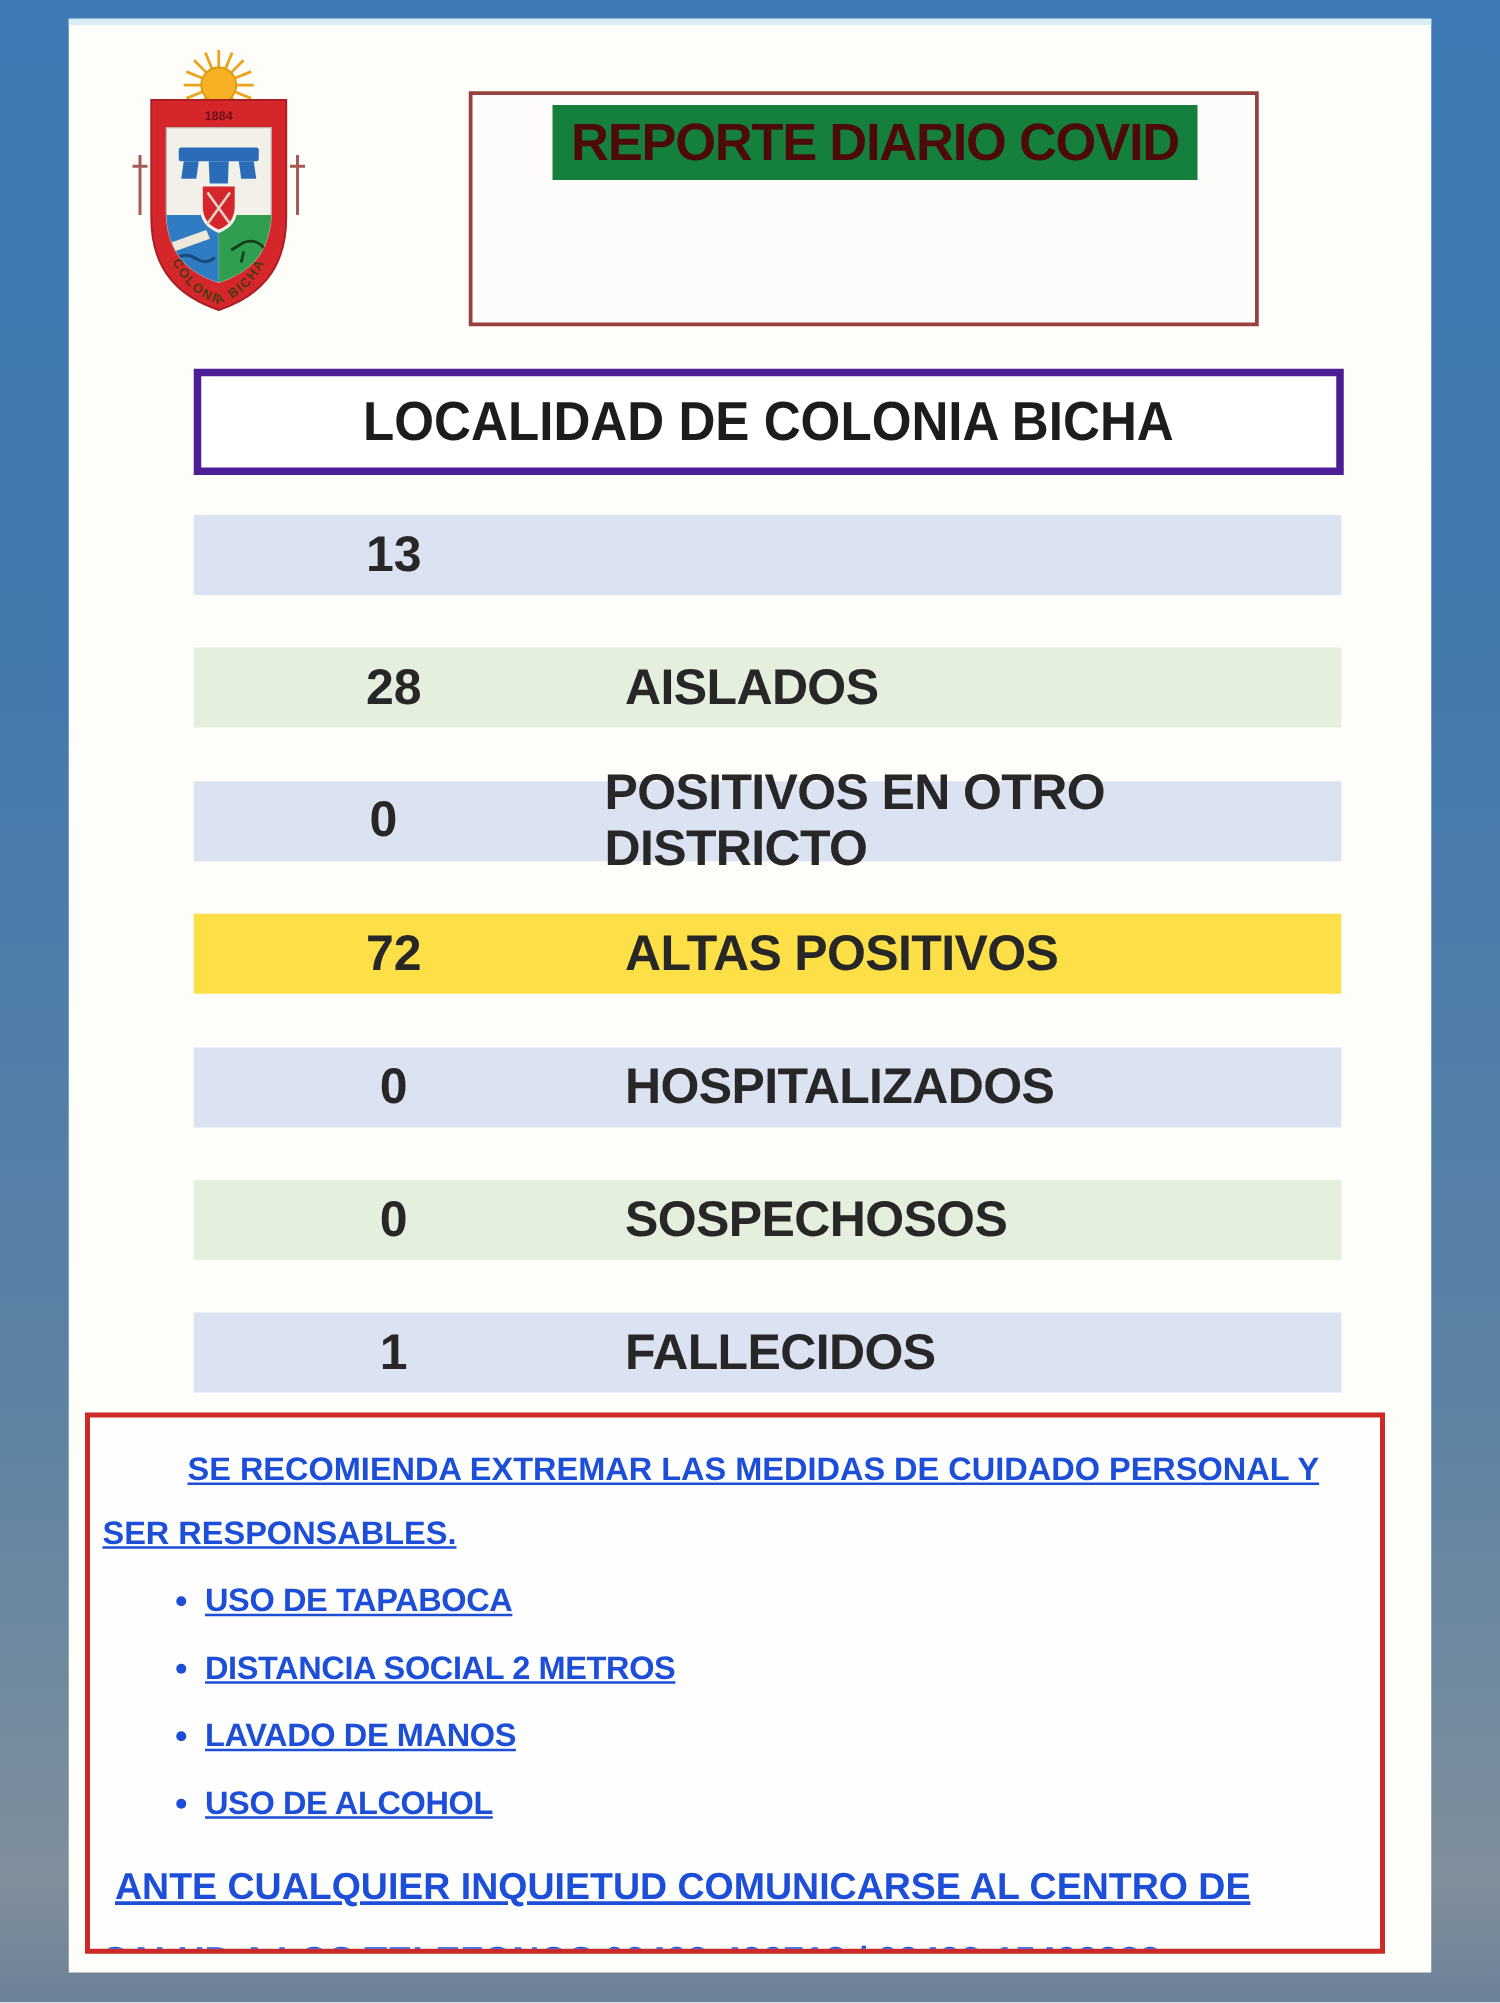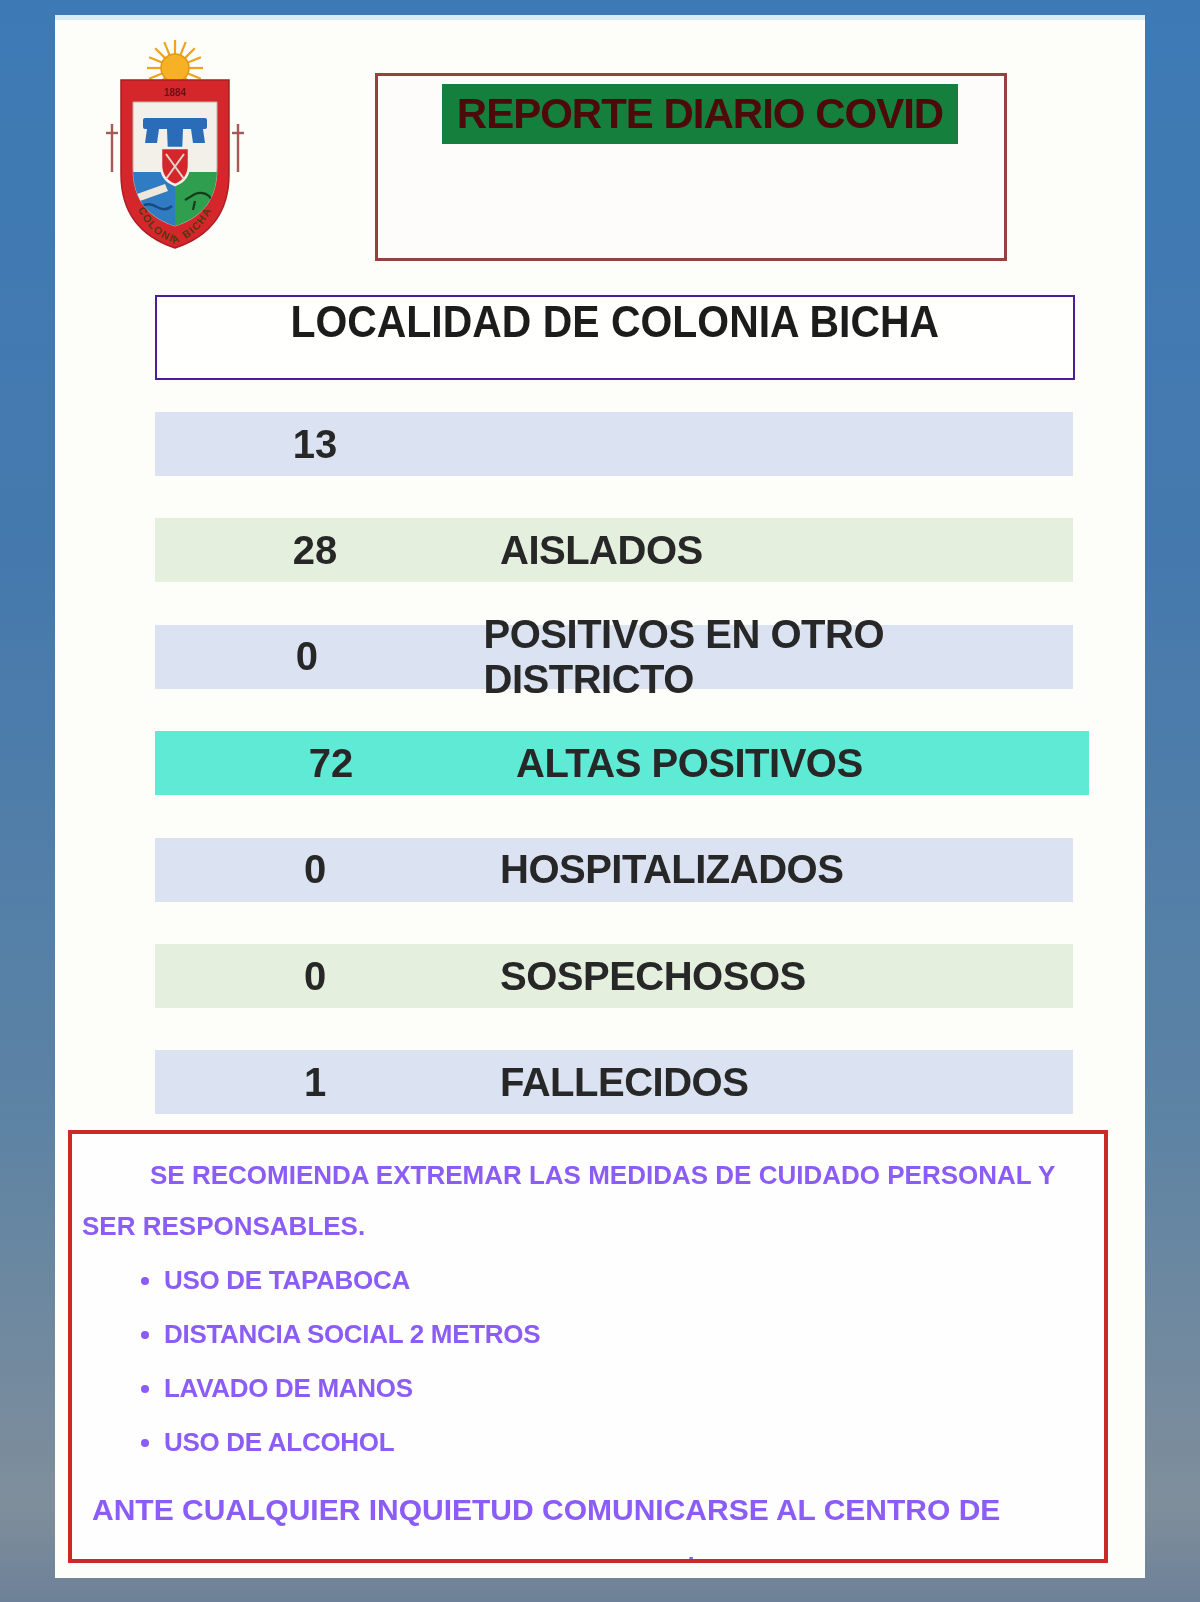--- a/index.html
+++ b/index.html
@@ -23,38 +23,38 @@
     text-align:center;font-size:42px;font-weight:bold;letter-spacing:-1px;
     white-space:nowrap;
   }
   .date{
     position:absolute;left:0;top:97px;width:100%;text-align:center;
     font-size:44px;font-weight:bold;color:#1a1a1a;letter-spacing:-1px;white-space:nowrap;
   }
 
   .locality-box{
     position:absolute;left:100px;top:275px;width:920px;height:85px;
-    border:2px solid #4c1d95;background:#fffffe;box-sizing:border-box;
-    display:flex;align-items:flex-start;justify-content:center;
+    border:6px solid #4c1d95;background:#fffffe;box-sizing:border-box;
+    display:flex;align-items:center;justify-content:center;
     font-size:44px;font-weight:600;color:#1c1c1c;
   }
   .cond{display:inline-block;transform:scaleX(0.93);transform-origin:center center;white-space:nowrap;}
 
   .stat-row{
     position:absolute;left:100px;width:918px;height:64px;
     display:flex;align-items:center;
     font-size:40px;font-weight:600;color:#272727;
   }
   .stat-value{width:320px;text-align:center;}
   .stat-label{margin-left:25px;letter-spacing:-0.5px;}
 
   .advisory{
     position:absolute;left:13px;top:1110px;width:1040px;height:433px;
     border:4px solid #cb2a26;background:#fefefe;box-sizing:border-box;
-    padding:16px 12px 0 10px;overflow:hidden;color:#8b5cf6;
+    padding:16px 12px 0 10px;overflow:hidden;color:#1d4ed8;text-decoration:underline;
   }
   .advisory .intro{margin:0;font-size:26px;font-weight:bold;line-height:1.95;text-indent:68px;}
   .advisory ul{margin:14px 0 0 0;padding-left:82px;}
   .advisory li{font-size:26px;font-weight:bold;margin-bottom:23px;letter-spacing:-0.3px;}
   .advisory .contact{margin:8px 0 0 0;font-size:30px;font-weight:bold;line-height:1.95;text-indent:10px;}
 </style>
 </head>
 <body>
 
 <div class="canvas">
@@ -147,21 +147,21 @@
         <span class="stat-value">13</span>
       </div>
         <div class="stat-row" style="top: 498.4px; background: rgb(228, 239, 221);">
         <span class="stat-value">28</span>
         <span class="stat-label">AISLADOS</span>
       </div>
         <div class="stat-row" style="top: 604.8px; background: rgb(219, 226, 242);">
         <span class="stat-value">0</span>
         <span class="stat-label">POSITIVOS EN OTRO DISTRICTO</span>
       </div>
-        <div class="stat-row" style="top: 711.2px; background: #5eead4; padding-left: 16px;">
+        <div class="stat-row" style="top: 711.2px; background: #fde047;">
         <span class="stat-value">72</span>
         <span class="stat-label">ALTAS POSITIVOS</span>
       </div>
         <div class="stat-row" style="top: 817.6px; background: rgb(219, 226, 242);">
         <span class="stat-value">0</span>
         <span class="stat-label">HOSPITALIZADOS</span>
       </div>
         <div class="stat-row" style="top: 924px; background: rgb(228, 239, 221);">
         <span class="stat-value">0</span>
         <span class="stat-label">SOSPECHOSOS</span>

